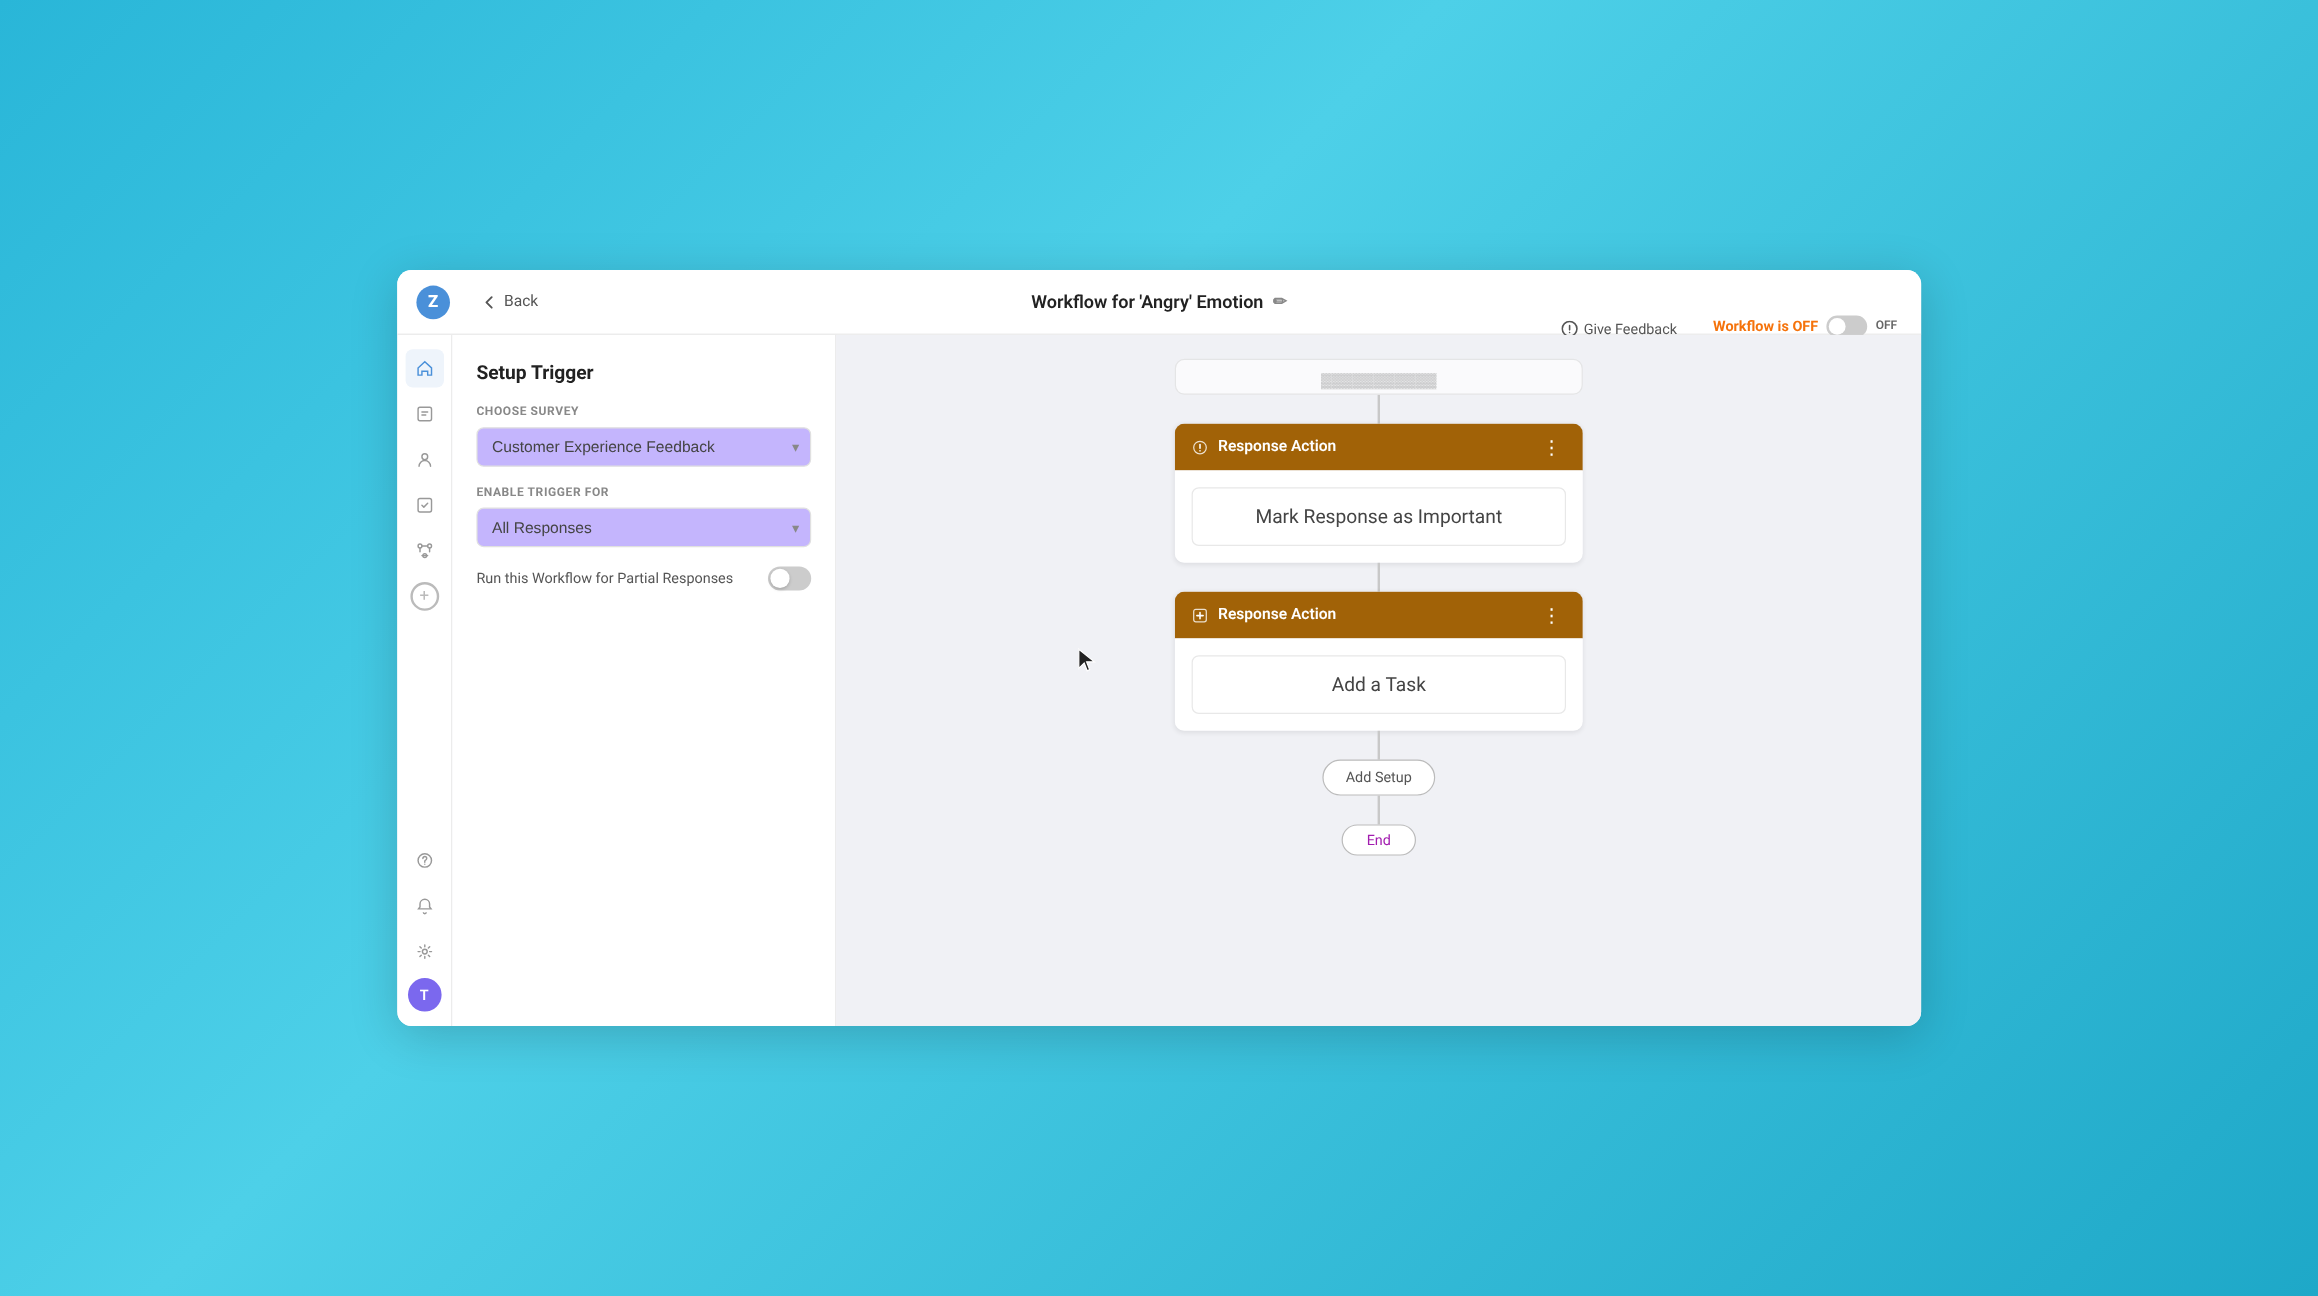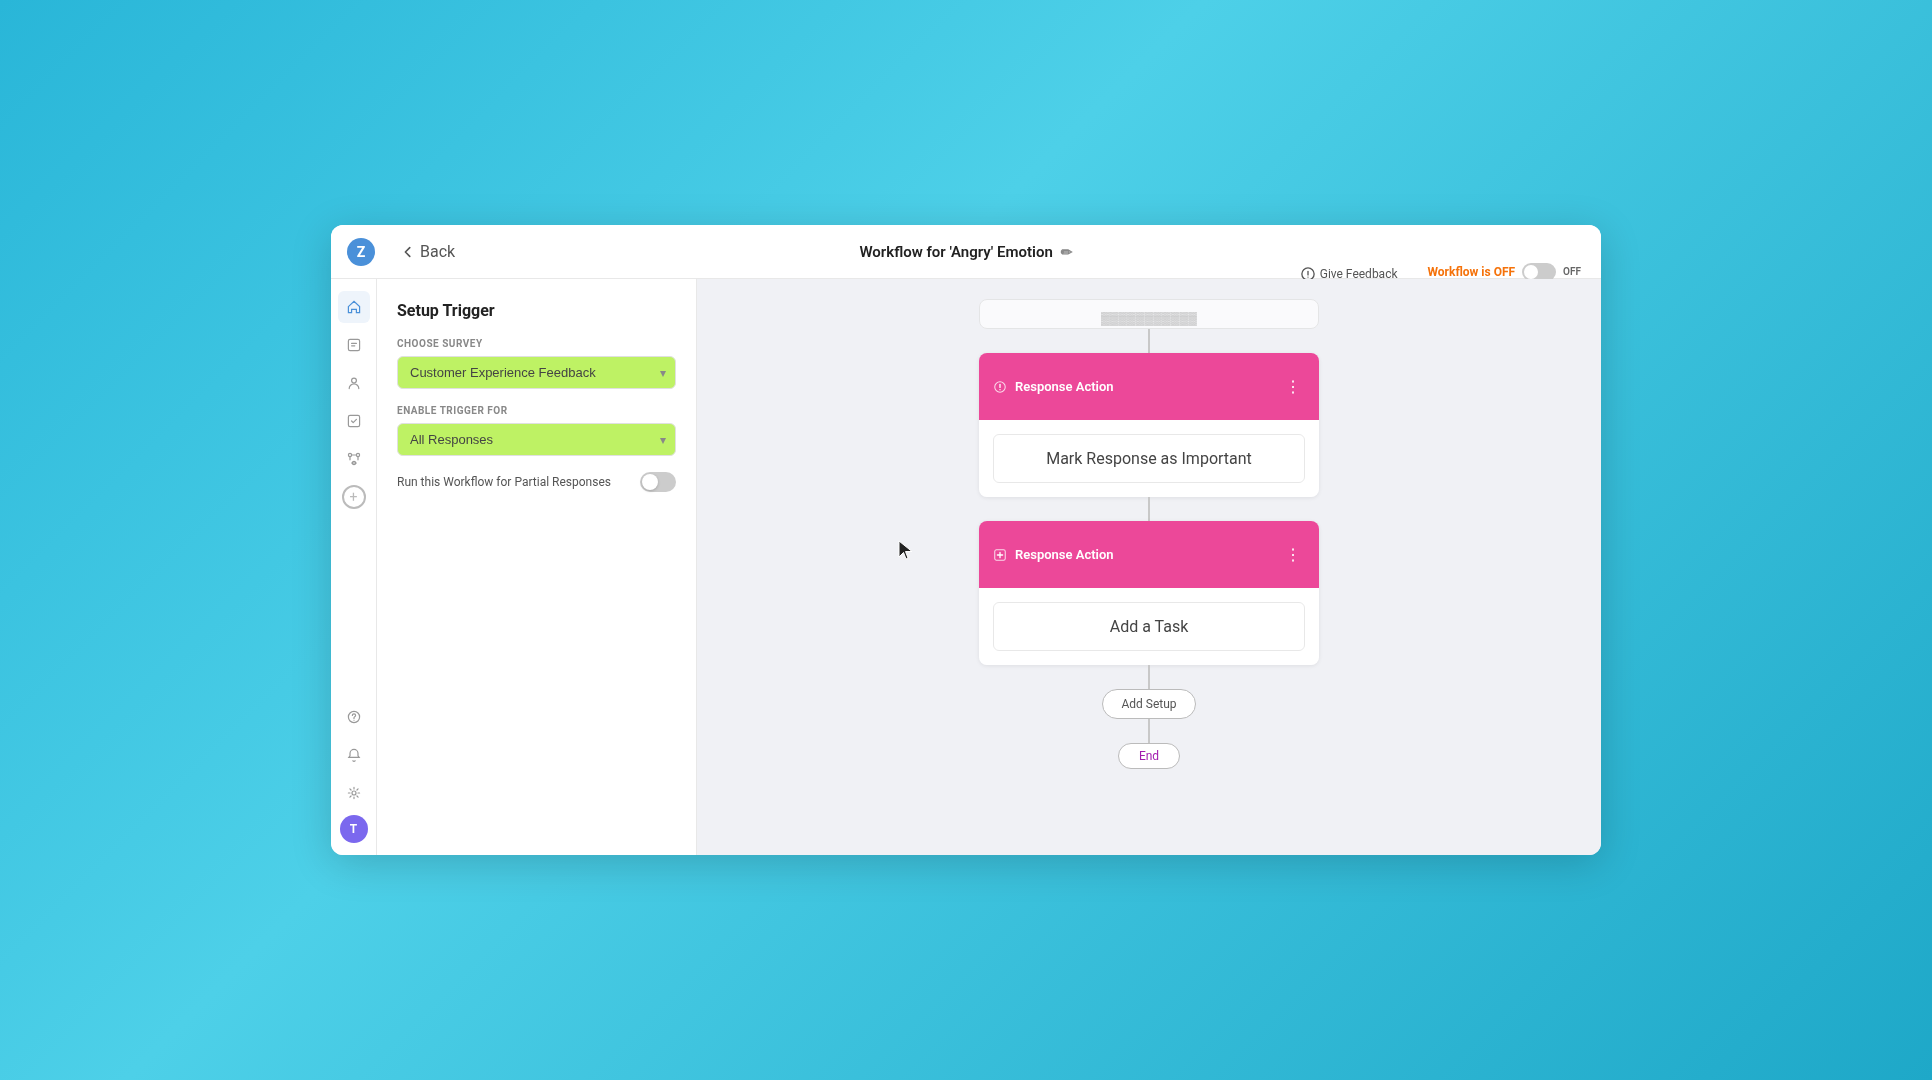--- a/index.html
+++ b/index.html
@@ -31,21 +31,21 @@
       align-items: center;
       padding: 0 20px;
       flex-shrink: 0;
       position: relative;
     }
     .top-bar-back {
       display: flex;
       align-items: center;
       gap: 5px;
       color: #555;
-      font-size: 16px;
+      font-size: 13px;
       cursor: pointer;
       margin-left: 50px;
     }
     .top-bar-back svg { width: 14px; height: 14px; }
     .top-bar-title {
       position: absolute;
       left: 50%;
       transform: translateX(-50%);
       font-size: 15px;
       font-weight: 600;
@@ -198,21 +198,21 @@
       position: relative;
       margin-bottom: 16px;
     }
     .select-wrapper select {
       width: 100%;
       padding: 8px 30px 8px 12px;
       border: 1px solid #e0e0e0;
       border-radius: 6px;
       font-size: 13px;
       color: #444;
-      background: #bef264;
+      background: #c4b5fd;
       appearance: none;
       cursor: pointer;
     }
     .select-chevron {
       position: absolute;
       right: 10px;
       top: 50%;
       transform: translateY(-50%);
       color: #888;
       pointer-events: none;
@@ -274,22 +274,22 @@
       margin: 0 auto;
     }
     
     .response-action-card {
       width: 340px;
       border-radius: 8px;
       overflow: hidden;
       box-shadow: 0 1px 4px rgba(0,0,0,0.08);
     }
     .response-action-header {
-      background: #ec4899;
-      padding: 24px 14px;
+      background: #a16207;
+      padding: 10px 14px;
       display: flex;
       align-items: center;
       justify-content: space-between;
       gap: 40px;
     }
     .response-action-title {
       display: flex;
       align-items: center;
       gap: 8px;
       color: #fff;

